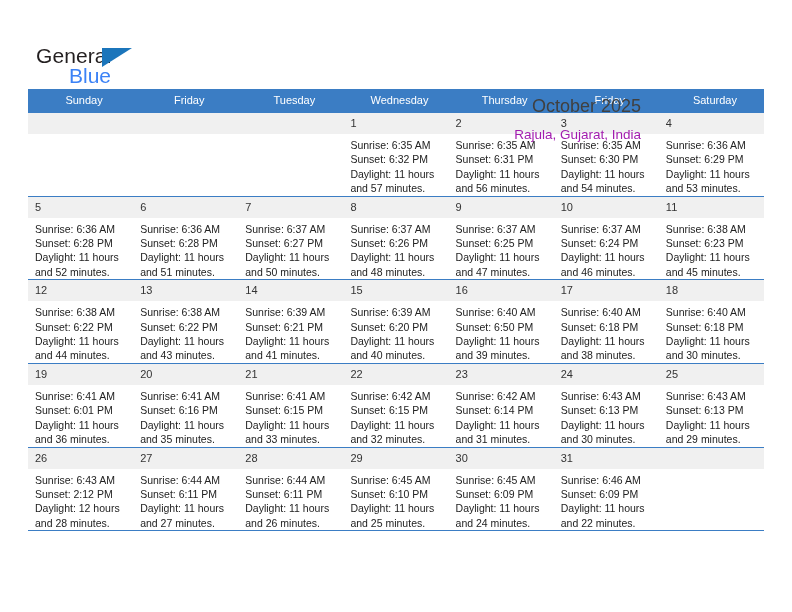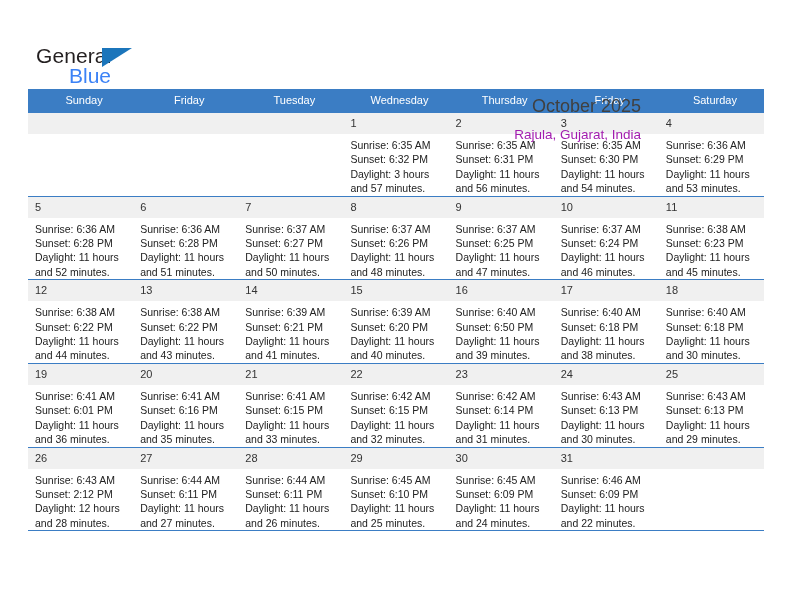--- a/index.html
+++ b/index.html
@@ -171,21 +171,21 @@
             <div class="daynum empty"></div>
           </td>
           <td>
             <div class="daynum empty"></div>
           </td>
           <td>
             <div class="daynum">1</div>
             <div class="cellbody">
               <div>Sunrise: 6:35 AM</div>
               <div>Sunset: 6:32 PM</div>
-              <div class="daylight">Daylight: 3 hours and 57 minutes.</div>
+              <div class="daylight">Daylight: 11 hours and 57 minutes.</div>
             </div>
           </td>
           <td>
             <div class="daynum">2</div>
             <div class="cellbody">
               <div>Sunrise: 6:35 AM</div>
               <div>Sunset: 6:31 PM</div>
               <div class="daylight">Daylight: 11 hours and 56 minutes.</div>
             </div>
           </td>

